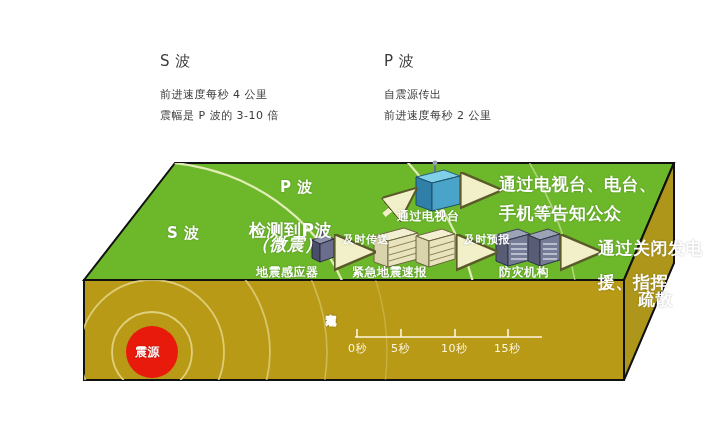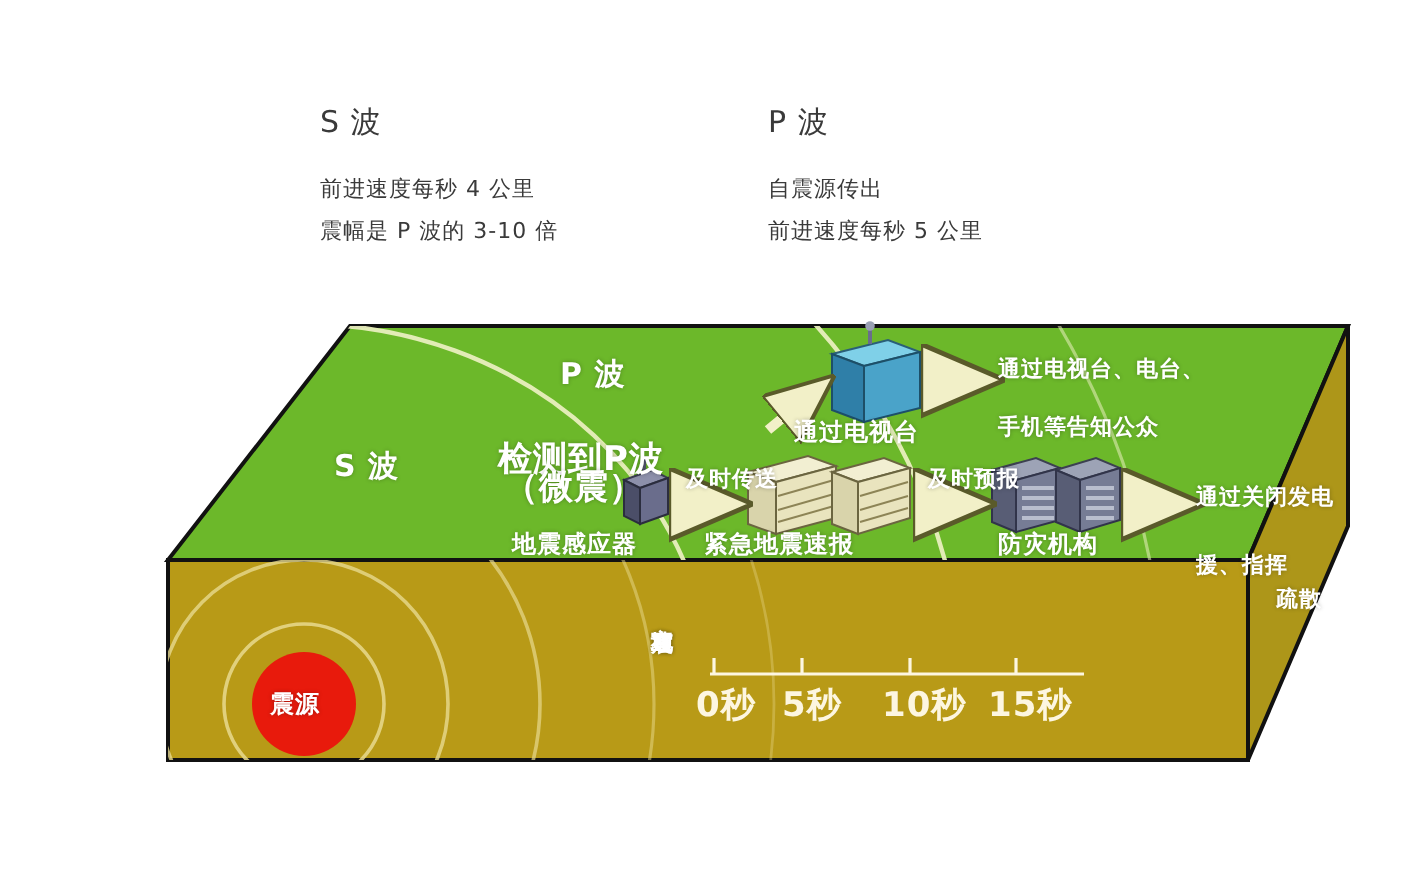--- a/index.html
+++ b/index.html
@@ -25,40 +25,40 @@
   
   #scene{position:absolute;left:0;top:0;width:703px;height:444px;}
 
   
   .lbl{position:absolute;white-space:nowrap;color:#ffffff;font-weight:bold;
        text-shadow:0 0 2px rgba(0,0,0,.28);letter-spacing:.5px;}
   .lbl-wave{font-size:15px;}
   .lbl-small{font-size:17px;line-height:13px;}
   .lbl-cap{font-size:12px;}
   .lbl-arrowtext{font-size:11px;}
-  .lbl-right{font-size:11px;line-height:17px;}
-  .lbl-tick{font-size:17px;color:#fdf6e0;font-weight:bold;text-shadow:none;}
+  .lbl-right{font-size:17px;line-height:17px;}
+  .lbl-tick{font-size:11px;color:#fdf6e0;font-weight:normal;text-shadow:none;}
   .lbl-vert{font-size:11px;line-height:11px;writing-mode:vertical-rl;text-orientation:upright;}
   .lbl-src{font-size:12px;}
 </style>
 </head>
 <body>
 
 <div id="stage">
 
   <div class="legend legend-block" id="legend-s">
     <div class="legend-title">S 波</div>
     <div class="legend-line">前进速度每秒 4 公里</div>
     <div class="legend-line">震幅是 P 波的 3-10 倍</div>
   </div>
 
   <div class="legend legend-block" id="legend-p">
     <div class="legend-title">P 波</div>
     <div class="legend-line">自震源传出</div>
-    <div class="legend-line">前进速度每秒 5 公里</div>
+    <div class="legend-line">前进速度每秒 2 公里</div>
   </div>
 
   <svg id="scene" viewBox="0 0 703 444">
     <defs>
       <clipPath id="clip-top">
         <polygon points="163,163 662,163 612,280 72,280"></polygon>
       </clipPath>
       <clipPath id="clip-front">
         <polygon points="72,280 612,280 612,380 72,380"></polygon>
       </clipPath>
@@ -156,21 +156,21 @@
       <line x1="389" y1="329" x2="389" y2="337" stroke="#fdf6e0" stroke-width="1.6"></line>
       <line x1="443" y1="329" x2="443" y2="337" stroke="#fdf6e0" stroke-width="1.6"></line>
       <line x1="496" y1="329" x2="496" y2="337" stroke="#fdf6e0" stroke-width="1.6"></line>
     </g>
   </svg>
 
   <div class="lbl lbl-wave" style="left:268px;top:178px;">P 波</div>
   <div class="lbl lbl-wave" style="left:155px;top:224px;">S 波</div>
 
   <div class="lbl lbl-small" style="left:237px;top:224px;">检测到P波</div>
-  <div class="lbl lbl-small" style="left:240px;top:238px;">（微震）</div>
+  <div class="lbl lbl-small" style="left:240px;top:238px;font-style:italic;">（微震）</div>
 
   <div class="lbl lbl-arrowtext" style="left:331px;top:232px;">及时传送</div>
   <div class="lbl lbl-arrowtext" style="left:452px;top:232px;">及时预报</div>
 
   <div class="lbl lbl-cap" style="left:244px;top:264px;">地震感应器</div>
   <div class="lbl lbl-cap" style="left:340px;top:264px;">紧急地震速报</div>
   <div class="lbl lbl-cap" style="left:487px;top:264px;">防灾机构</div>
   <div class="lbl lbl-cap" style="left:385px;top:208px;">通过电视台</div>
 
   <div class="lbl lbl-right" style="left:487px;top:176px;">通过电视台、电台、</div>

